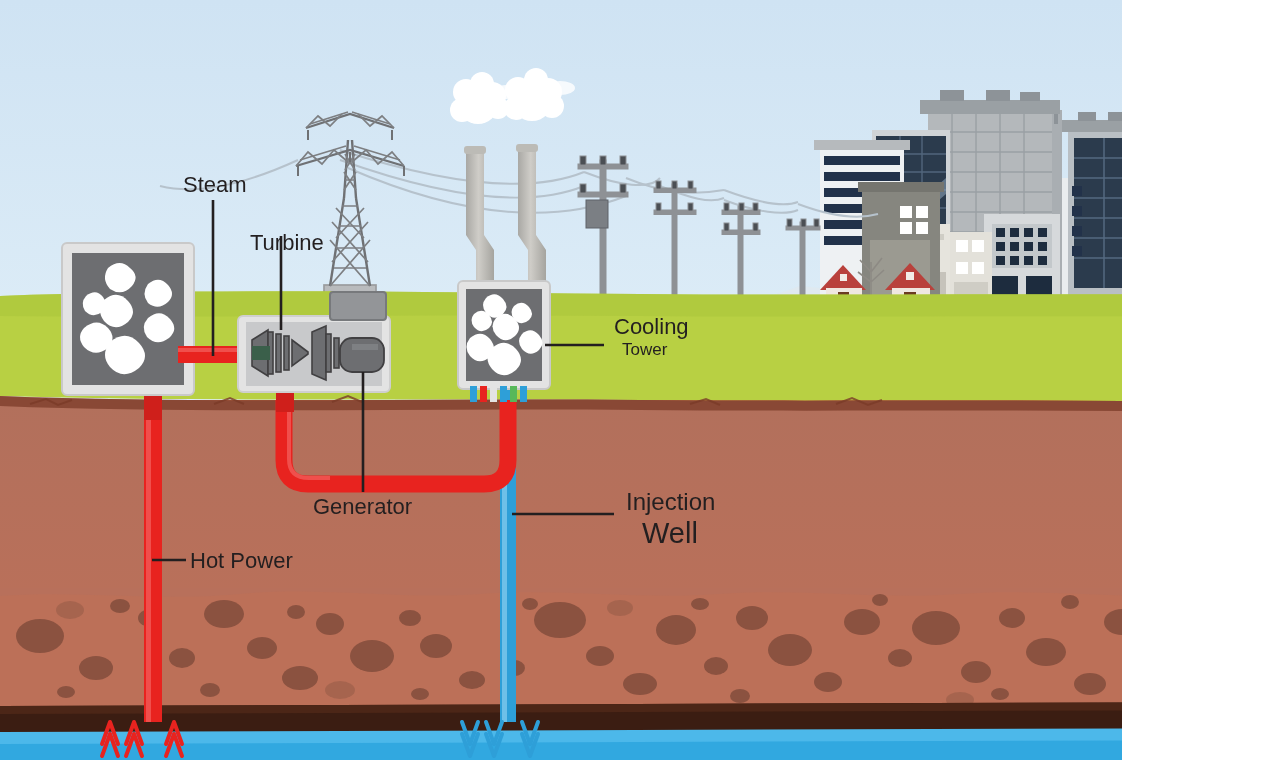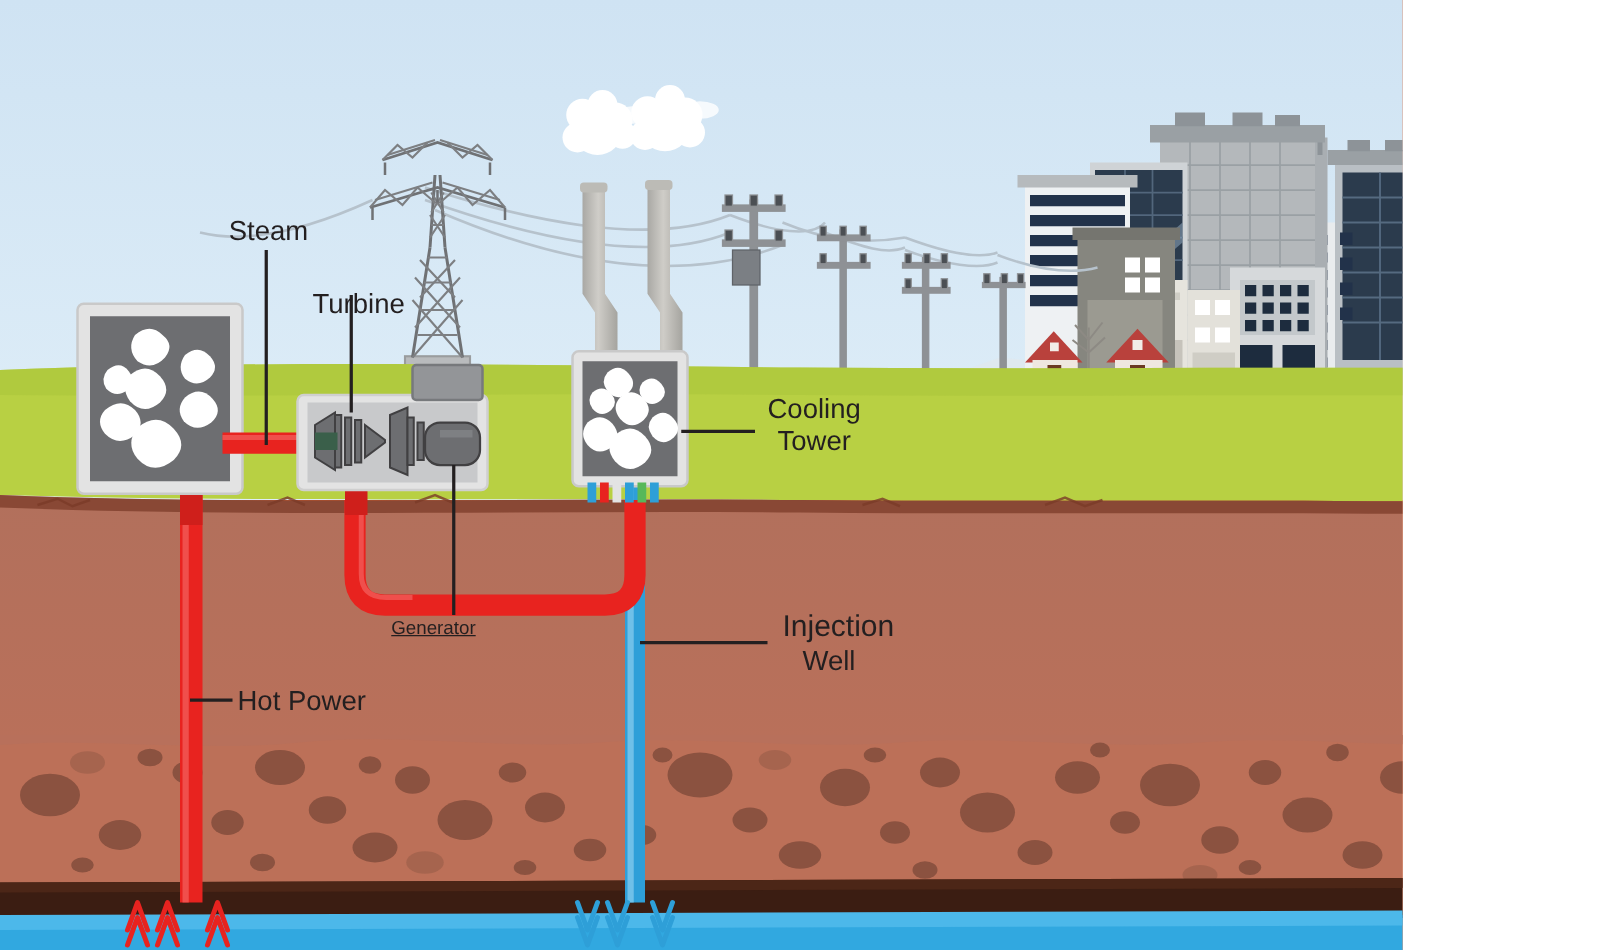--- a/index.html
+++ b/index.html
@@ -491,25 +491,25 @@
       <path d="M152 560 L186 560"></path>
     </g>
   </svg>
 
   <div class="lbl" style="left:183px;top:172px;font-size:22px;">Steam</div>
 
   <div class="lbl" style="left:250px;top:230px;font-size:22px;">Turbine</div>
 
   <div style="position:absolute;left:614px;top:314px;">
     <div class="lbl" style="position:static;font-size:22px;">Cooling</div>
-    <div class="lbl" style="position:static;font-size:22px;margin-left:8px;">Tower</div>
+    <div class="lbl" style="position:static;font-size:17px;margin-left:8px;">Tower</div>
   </div>
 
-  <div class="lbl" style="left:313px;top:494px;font-size:15px;text-decoration:underline;">Generator</div>
+  <div class="lbl" style="left:313px;top:494px;font-size:22px;">Generator</div>
 
   <div style="position:absolute;left:626px;top:488px;">
     <div class="lbl" style="position:static;font-size:24px;">Injection</div>
-    <div class="lbl" style="position:static;font-size:22px;margin-left:16px;">Well</div>
+    <div class="lbl" style="position:static;font-size:29px;margin-left:16px;">Well</div>
   </div>
 
   <div class="lbl" style="left:190px;top:548px;font-size:22px;">Hot Power</div>
 
 </div>
 
 </body></html>

